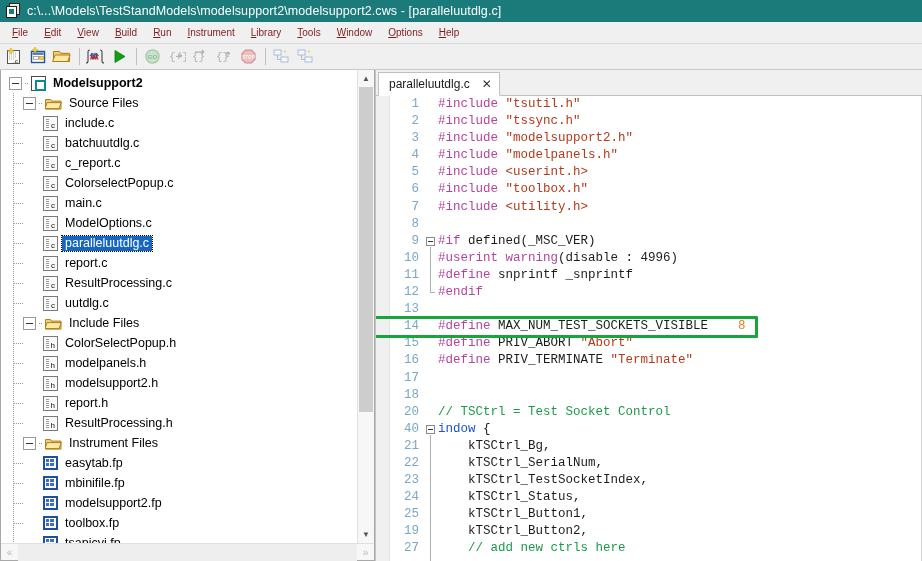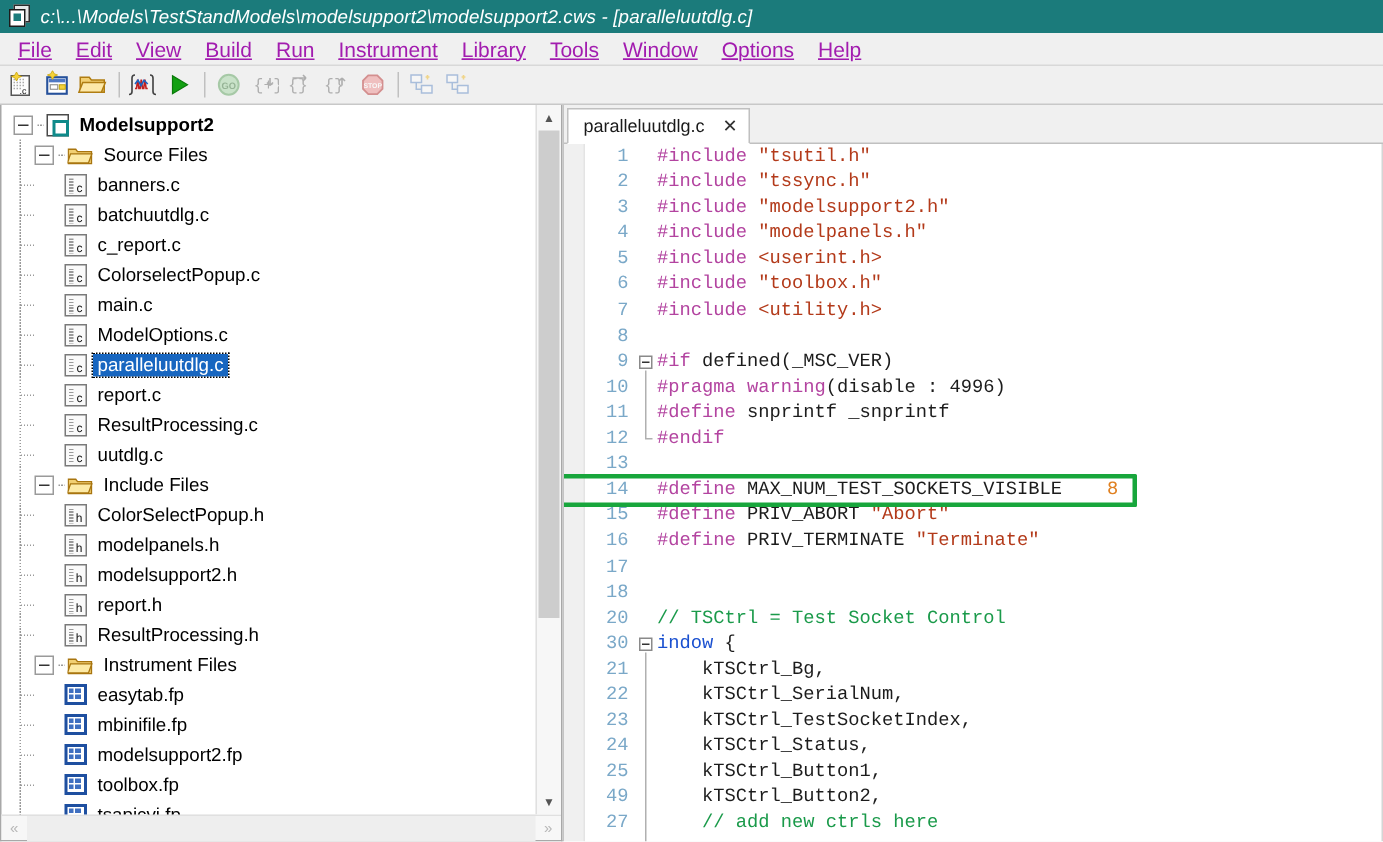--- a/index.html
+++ b/index.html
@@ -50,40 +50,38 @@
     position: absolute; left: 2px; top: 2px;
     width: 5px; height: 5px;
     background: #1b7b7b;
   }
   .titlebar-text {
     color: #ffffff;
     font-size: 12.5px;
     white-space: nowrap;
     overflow: hidden;
     letter-spacing: 0.1px;
-    font-style: italic;
   }
 
   
   .menubar {
     height: 22px;
     flex: 0 0 22px;
     background: #f0f0f0;
     display: flex;
     align-items: center;
     padding-left: 4px;
     border-bottom: 1px solid #d8d8d8;
   }
   .menu-item {
-    font-size: 14px;
-    color: #a21caf;
+    font-size: 10px;
+    color: #7f1d1d;
     padding: 2px 8px;
     cursor: default;
     white-space: nowrap;
-    text-decoration: underline;
   }
   .menu-item .acc { text-decoration: underline; }
 
   
   .toolbar {
     height: 26px;
     flex: 0 0 26px;
     background: #f0f0f0;
     display: flex;
     align-items: center;
@@ -534,21 +532,21 @@
             </div>
             <div class="trow">
               <div class="dots" style="width: 42px;">
                 <span class="guide" style="left: 12px;"></span>
                 <span class="elbow" style="left: 13px;"></span>
               </div>
               <span class="icn icn-file">
                 <span class="dotline"></span>
                 <span style="position: absolute; right: 2px; bottom: 0px; font-size: 8px; line-height: 9px;">c</span>
               </span>
-              <span class="tlabel">banners.c</span>
+              <span class="tlabel">include.c</span>
             </div>
             <div class="trow">
               <div class="dots" style="width: 42px;">
                 <span class="guide" style="left: 12px;"></span>
                 <span class="elbow" style="left: 13px;"></span>
               </div>
               <span class="icn icn-file">
                 <span class="dotline"></span>
                 <span style="position: absolute; right: 2px; bottom: 0px; font-size: 8px; line-height: 9px;">c</span>
               </span>
@@ -825,47 +823,47 @@
             <div class="ln">10</div>
             <div class="ln">11</div>
             <div class="ln">12</div>
             <div class="ln">13</div>
             <div class="ln">14</div>
             <div class="ln">15</div>
             <div class="ln">16</div>
             <div class="ln">17</div>
             <div class="ln">18</div>
             <div class="ln">20</div>
-            <div class="ln">30</div>
+            <div class="ln">40</div>
             <div class="ln">21</div>
             <div class="ln">22</div>
             <div class="ln">23</div>
             <div class="ln">24</div>
             <div class="ln">25</div>
-            <div class="ln">49</div>
+            <div class="ln">19</div>
             <div class="ln">27</div>
           </div>
         <div class="fold" id="fold">
             <div class="foldbox" style="top: 140.8px;"></div>
             <div class="foldline" style="top: 150.8px; height: 45.3px;"></div>
             <div class="foldfoot" style="top: 196.1px;"></div>
             <div class="foldbox" style="top: 328.9px;"></div>
             <div class="foldline" style="top: 338.9px; height: 130.8px;"></div>
           </div>
         <div class="codelines" id="codelines">
             <div class="ln"><span class="k-pre">#include </span><span class="k-str">"tsutil.h"</span></div>
             <div class="ln"><span class="k-pre">#include </span><span class="k-str">"tssync.h"</span></div>
             <div class="ln"><span class="k-pre">#include </span><span class="k-str">"modelsupport2.h"</span></div>
             <div class="ln"><span class="k-pre">#include </span><span class="k-str">"modelpanels.h"</span></div>
             <div class="ln"><span class="k-pre">#include </span><span class="k-str">&lt;userint.h&gt;</span></div>
             <div class="ln"><span class="k-pre">#include </span><span class="k-str">"toolbox.h"</span></div>
             <div class="ln"><span class="k-pre">#include </span><span class="k-str">&lt;utility.h&gt;</span></div>
             <div class="ln">&nbsp;</div>
             <div class="ln"><span class="k-pre">#if </span><span class="k-txt">defined(_MSC_VER)</span></div>
-            <div class="ln"><span class="k-pre">#pragma </span><span class="k-pre">warning</span><span class="k-txt">(disable : </span><span class="k-txt">4996</span><span class="k-txt">)</span></div>
+            <div class="ln"><span class="k-pre">#userint </span><span class="k-pre">warning</span><span class="k-txt">(disable : </span><span class="k-txt">4996</span><span class="k-txt">)</span></div>
             <div class="ln"><span class="k-pre">#define </span><span class="k-txt">snprintf _snprintf</span></div>
             <div class="ln"><span class="k-pre">#endif</span></div>
             <div class="ln">&nbsp;</div>
             <div class="ln"><span class="k-pre">#define </span><span class="k-txt">MAX_NUM_TEST_SOCKETS_VISIBLE    </span><span class="k-num">8</span></div>
             <div class="ln"><span class="k-pre">#define </span><span class="k-txt">PRIV_ABORT </span><span class="k-str">"Abort"</span></div>
             <div class="ln"><span class="k-pre">#define </span><span class="k-txt">PRIV_TERMINATE </span><span class="k-str">"Terminate"</span></div>
             <div class="ln">&nbsp;</div>
             <div class="ln">&nbsp;</div>
             <div class="ln"><span class="k-cmt">// TSCtrl = Test Socket Control</span></div>
             <div class="ln"><span class="k-kw">indow</span><span class="k-txt"> {</span></div>

